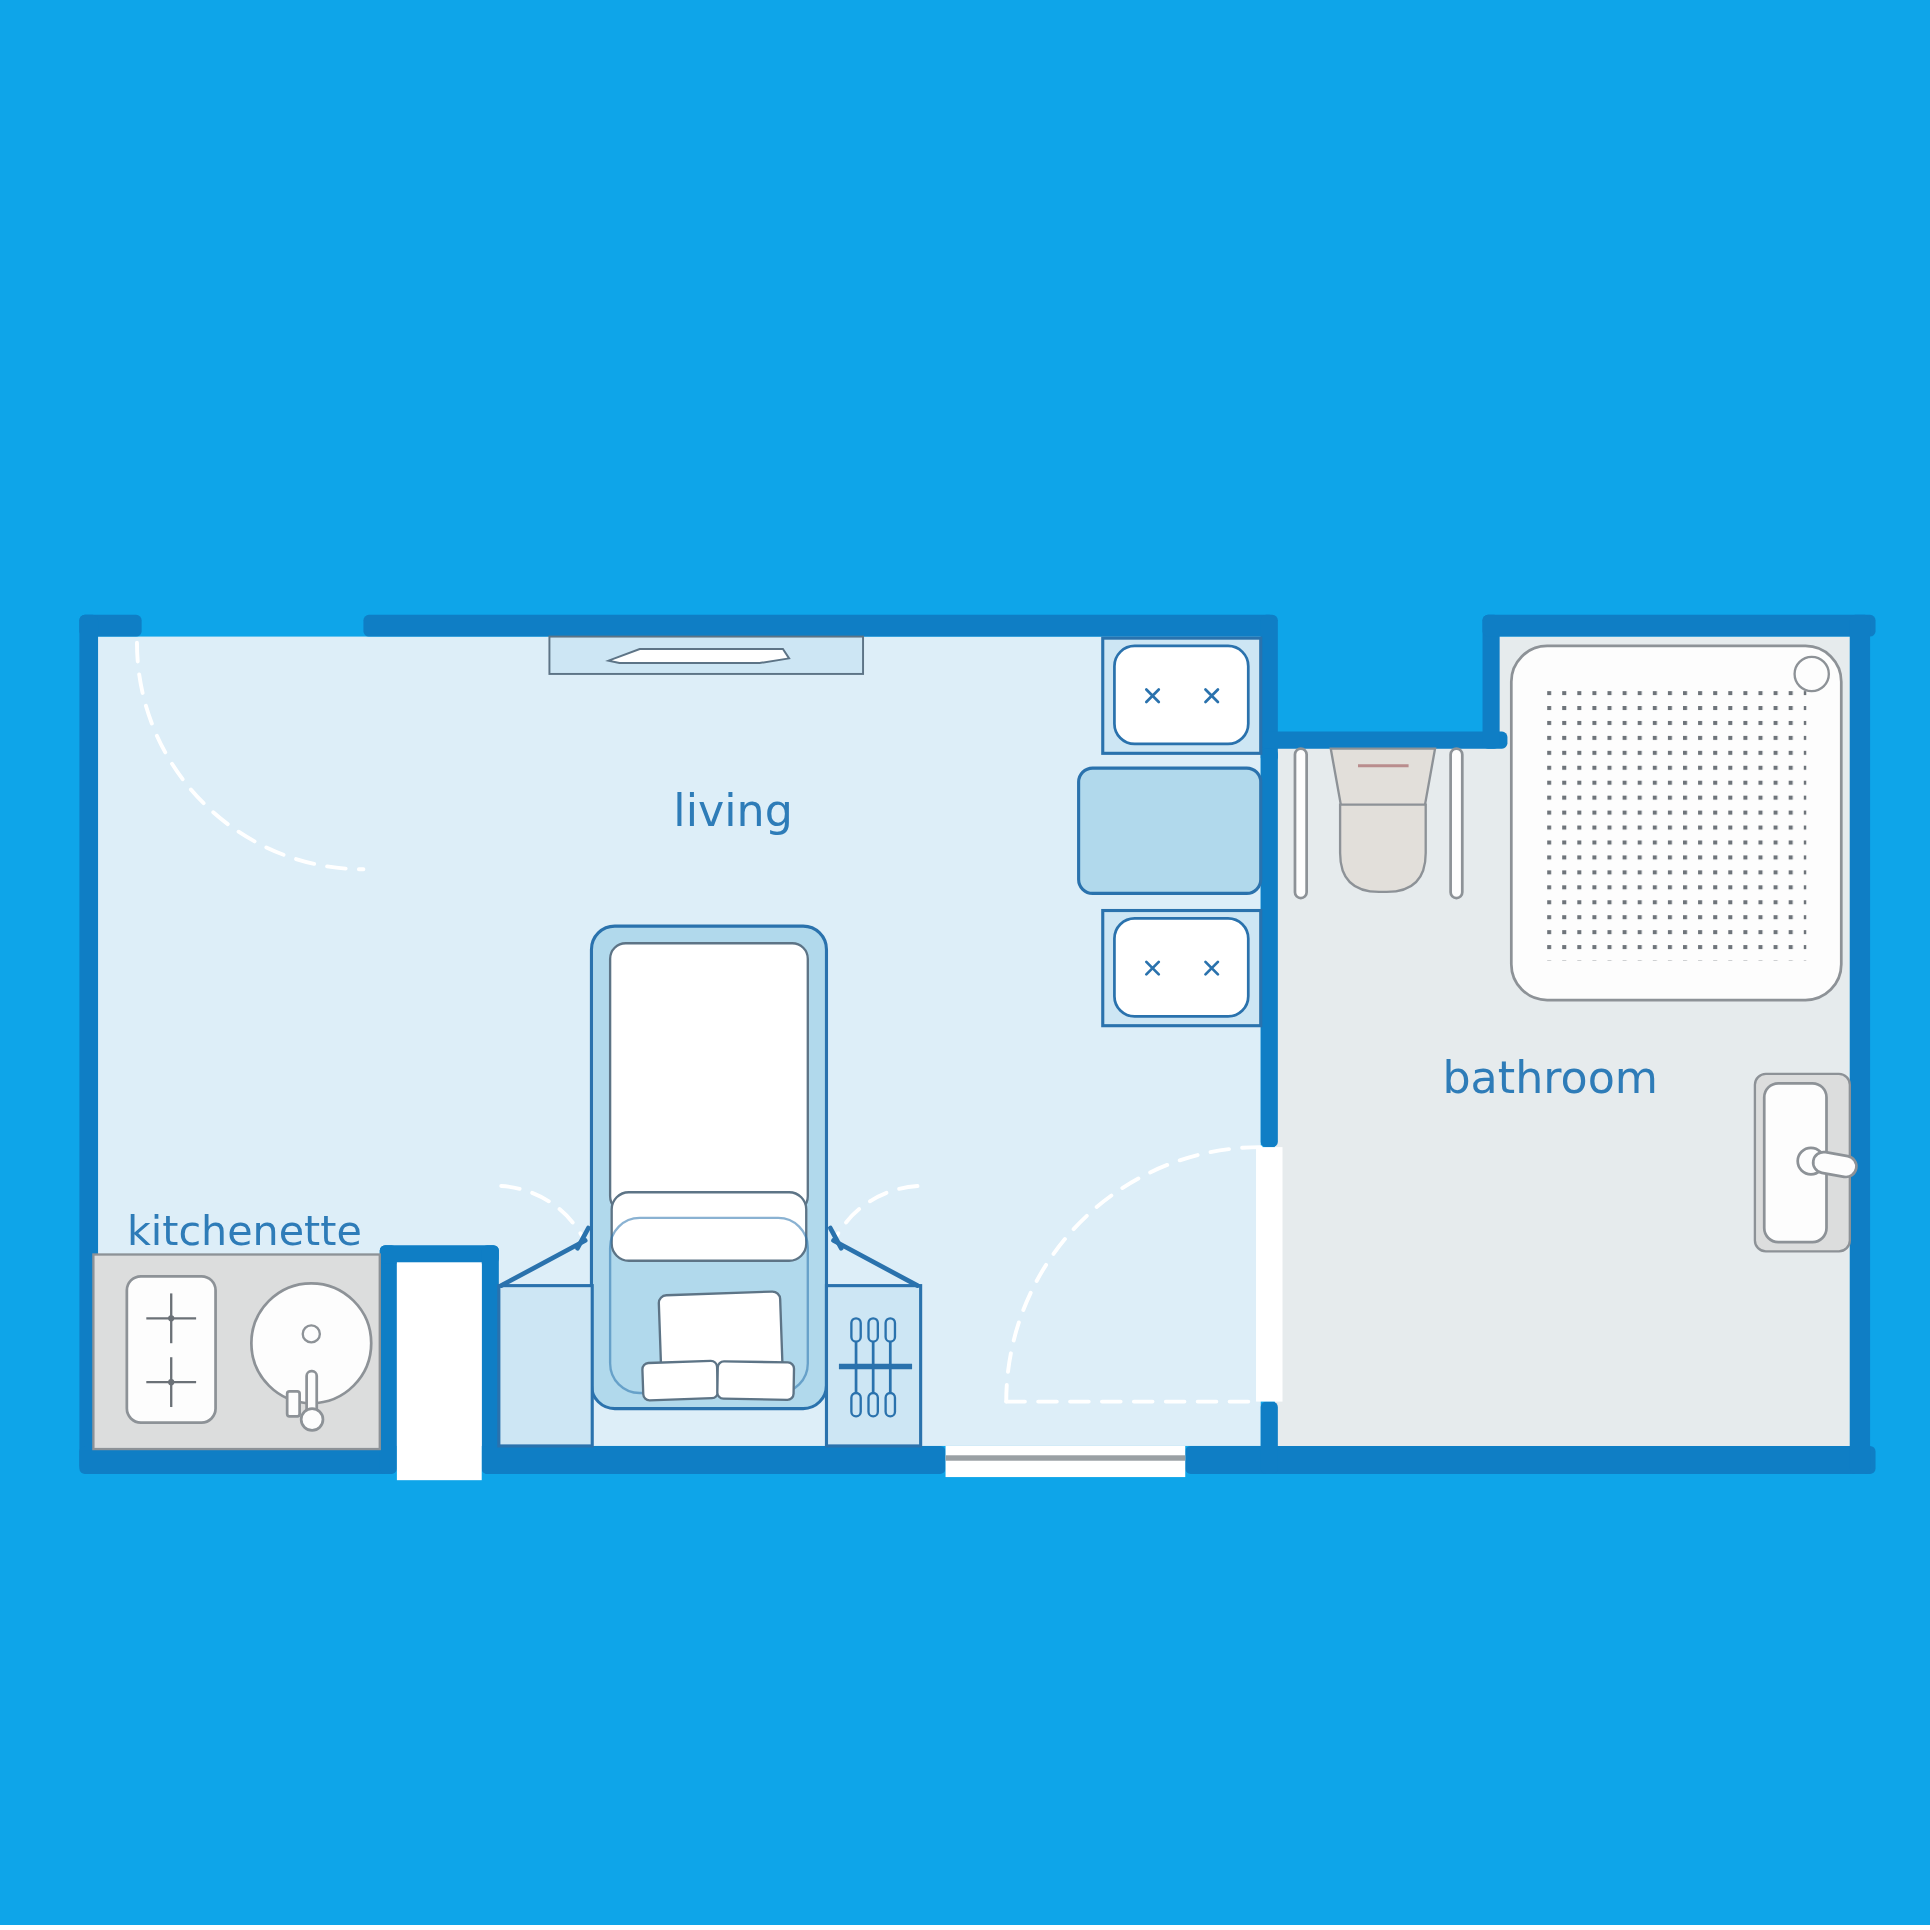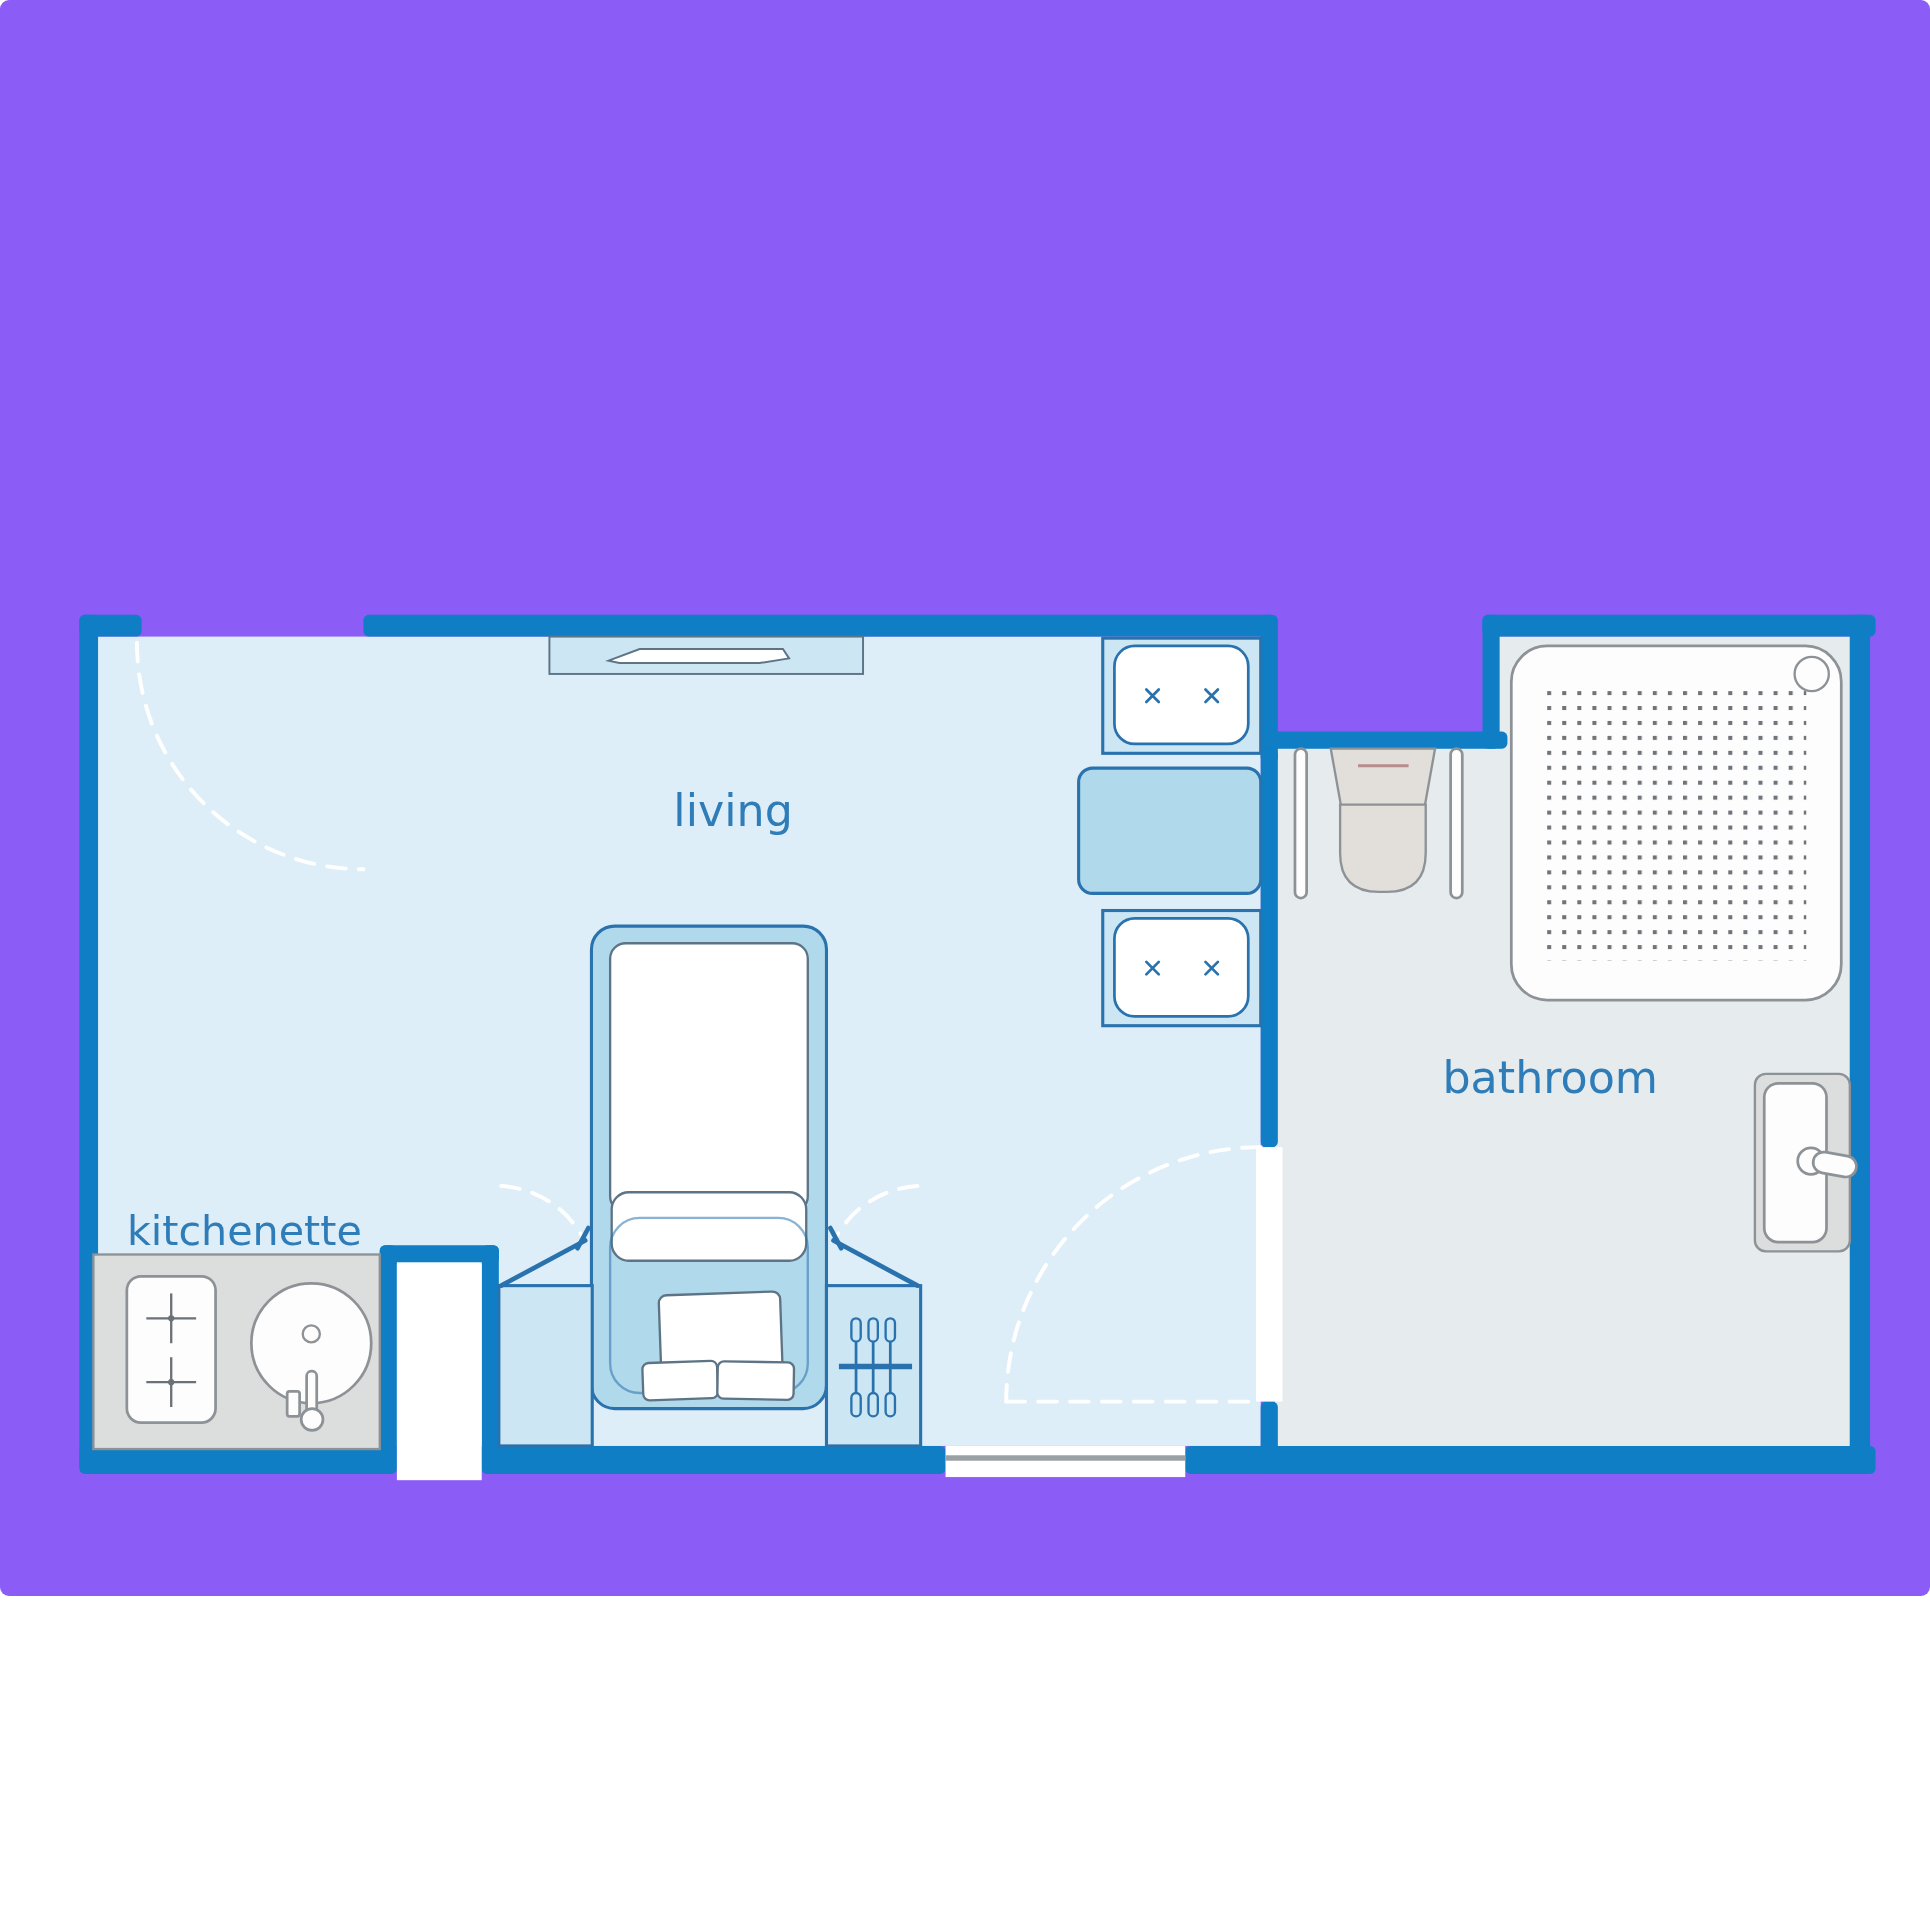--- a/index.html
+++ b/index.html
@@ -1,16 +1,16 @@
 <!DOCTYPE html>
 <html style="--wall: #0f7ec5; --living_floor: #ddeef8; --bathroom_floor: #e6ebed; --fixture_light_blue: #cde6f4; --fixture_medium_blue: #b1d9ec; --fixture_stroke_blue: #2a72ad; --fixture_stroke_grey: #8d9297; --counter_grey: #dcdddd; --toilet_grey: #e2dfda; --label_blue: #2e7cb8; --swing_dash: #ffffff; --shower_dot: #6e747a; --window_line: #9aa0a4; --tank_accent: #b98d8d;font-size:12.5px"><head>
 <meta charset="utf-8">
 <style>
   html,body{margin:0;padding:0;background:#ffffff;}
-  .page{position:relative;width:1930px;height:1596px;background:#8b5cf6;overflow:hidden;border-radius:9px;}
+  .page{position:relative;width:1930px;height:1925px;background:#0ea5e9;overflow:hidden;}
   svg{position:absolute;left:0;top:0;}
   .wall{fill:var(--wall);}
   .floor-living{fill:var(--living_floor);}
   .floor-bath{fill:var(--bathroom_floor);}
   .lite{fill:var(--fixture_light_blue);stroke:var(--fixture_stroke_blue);stroke-width:4;}
   .mid{fill:var(--fixture_medium_blue);stroke:var(--fixture_stroke_blue);stroke-width:4;}
   .white-blue{fill:#ffffff;stroke:var(--fixture_stroke_blue);stroke-width:3.5;}
   .white-grey{fill:#fdfdfd;stroke:var(--fixture_stroke_grey);stroke-width:3.5;}
   .grey-fix{fill:var(--counter_grey);stroke:var(--fixture_stroke_grey);stroke-width:3;}
   .toilet{fill:var(--toilet_grey);stroke:var(--fixture_stroke_grey);stroke-width:3;}

